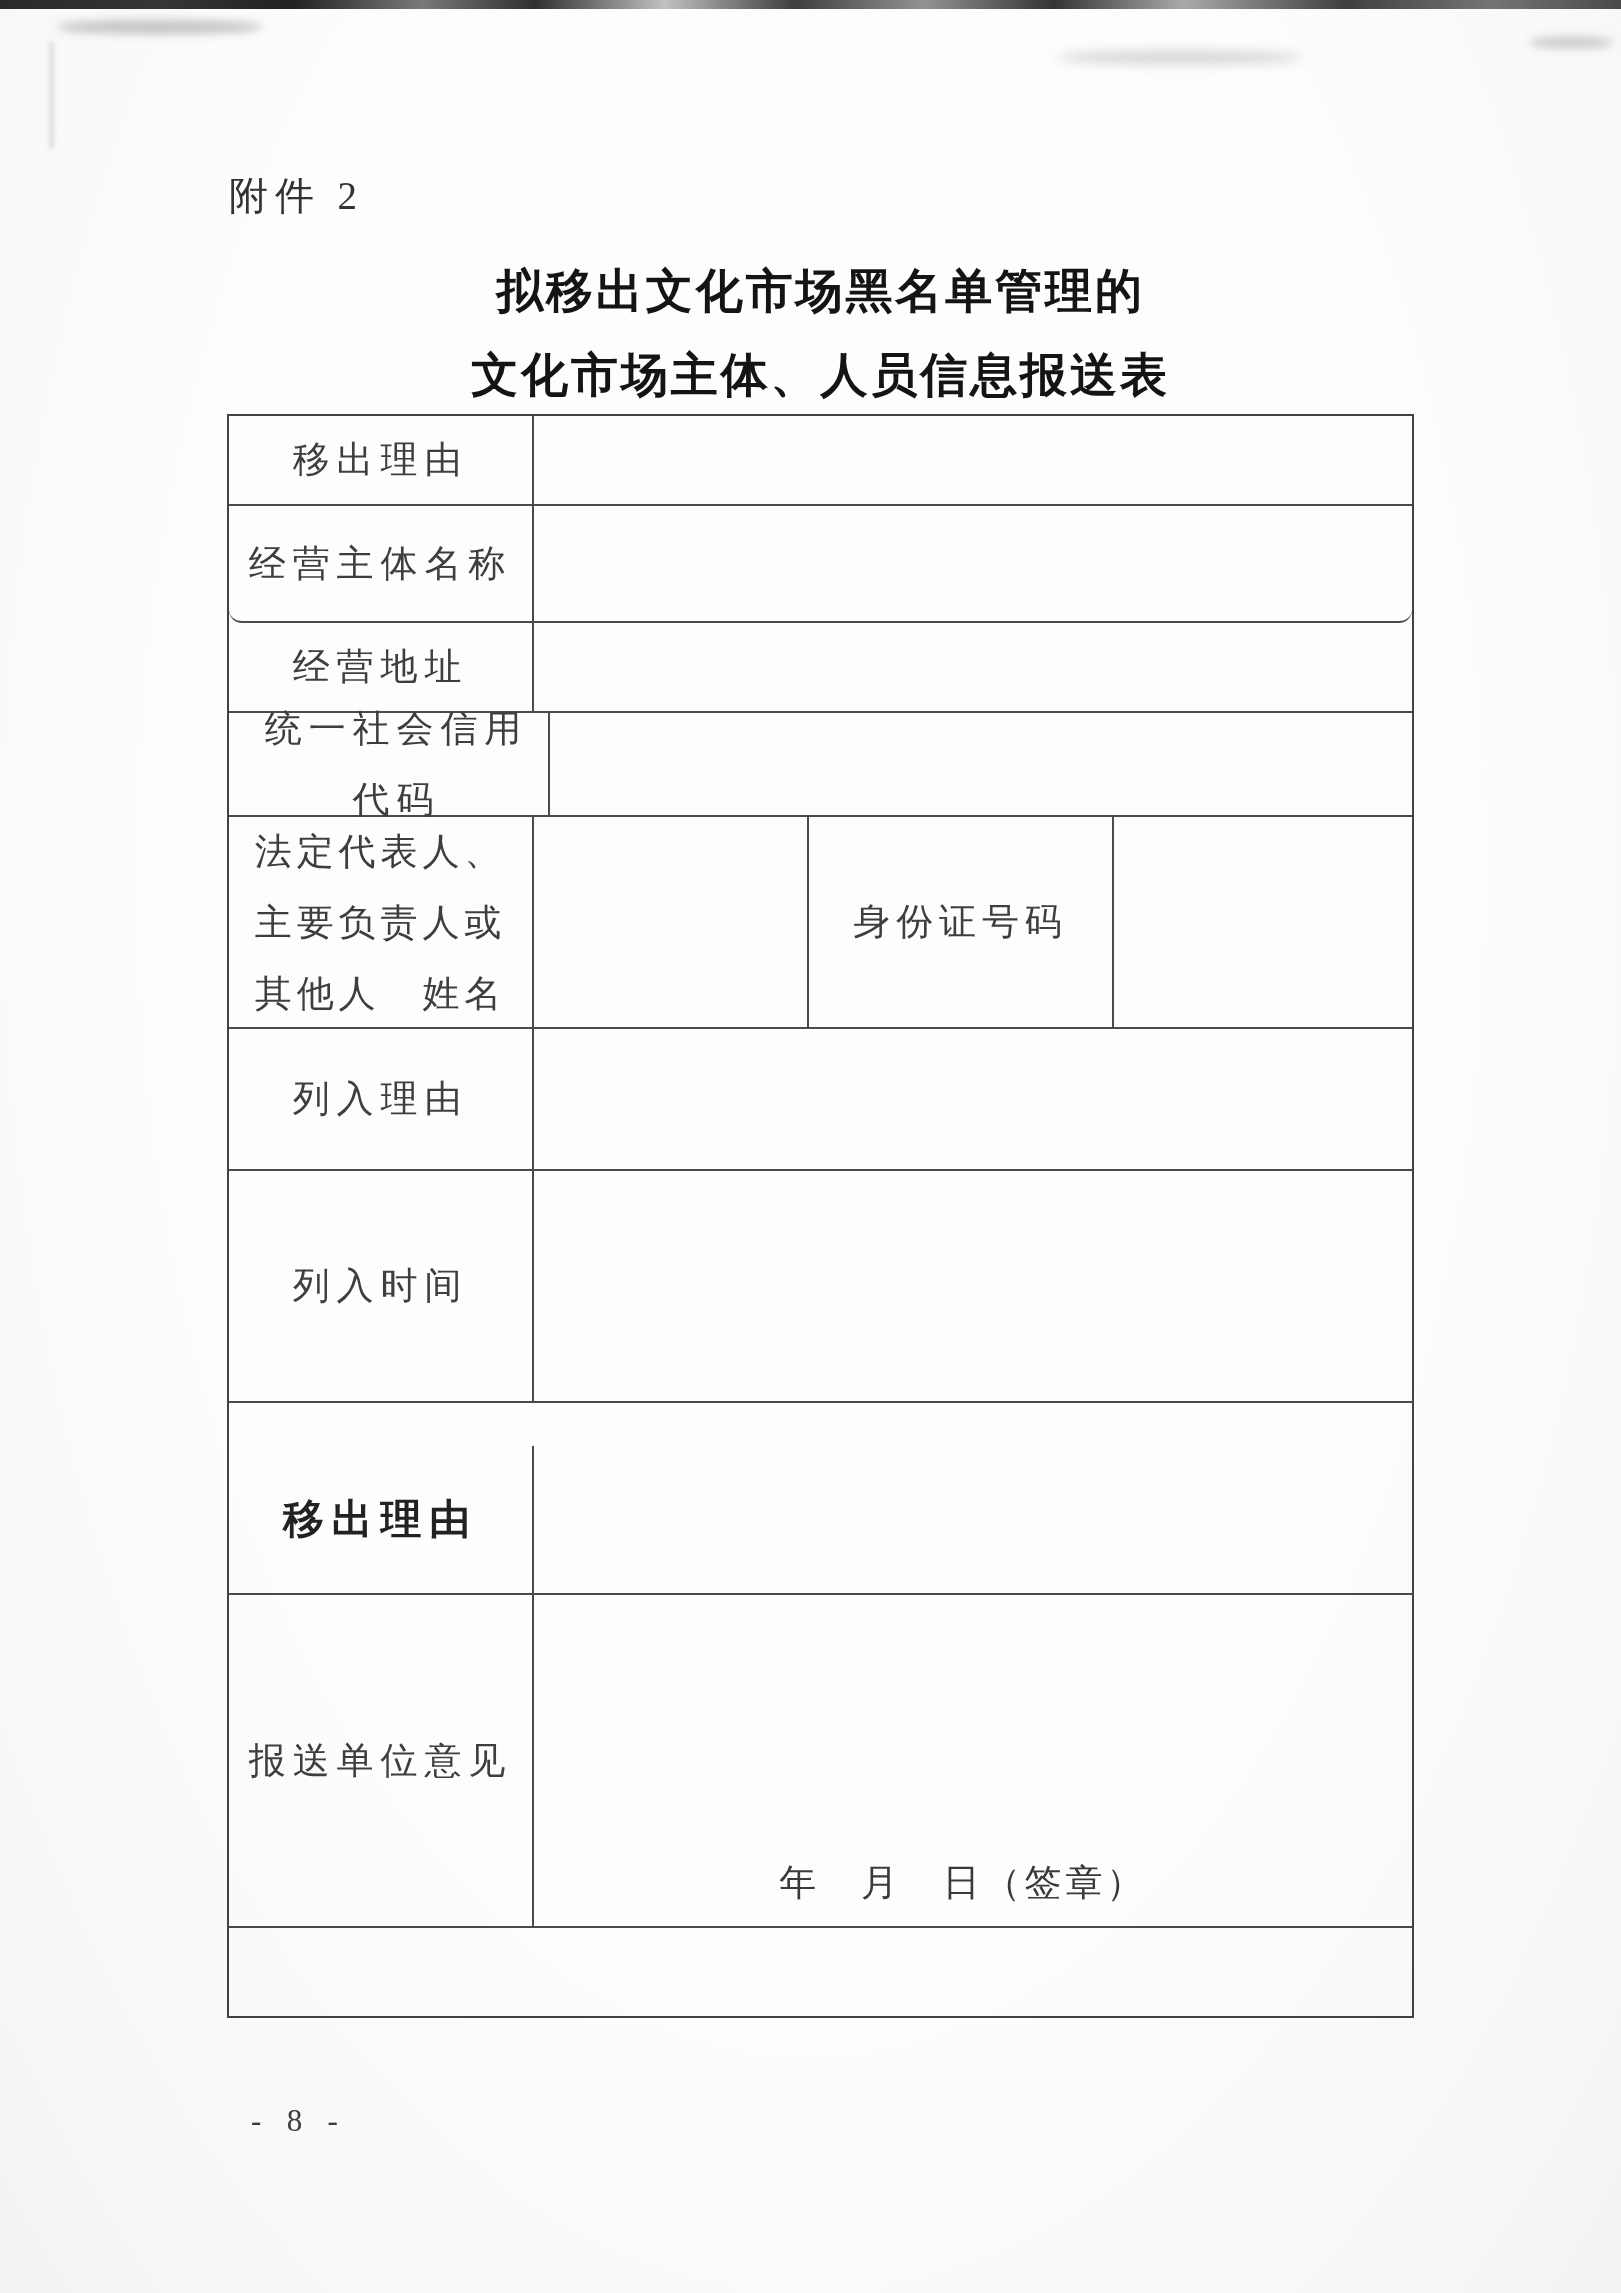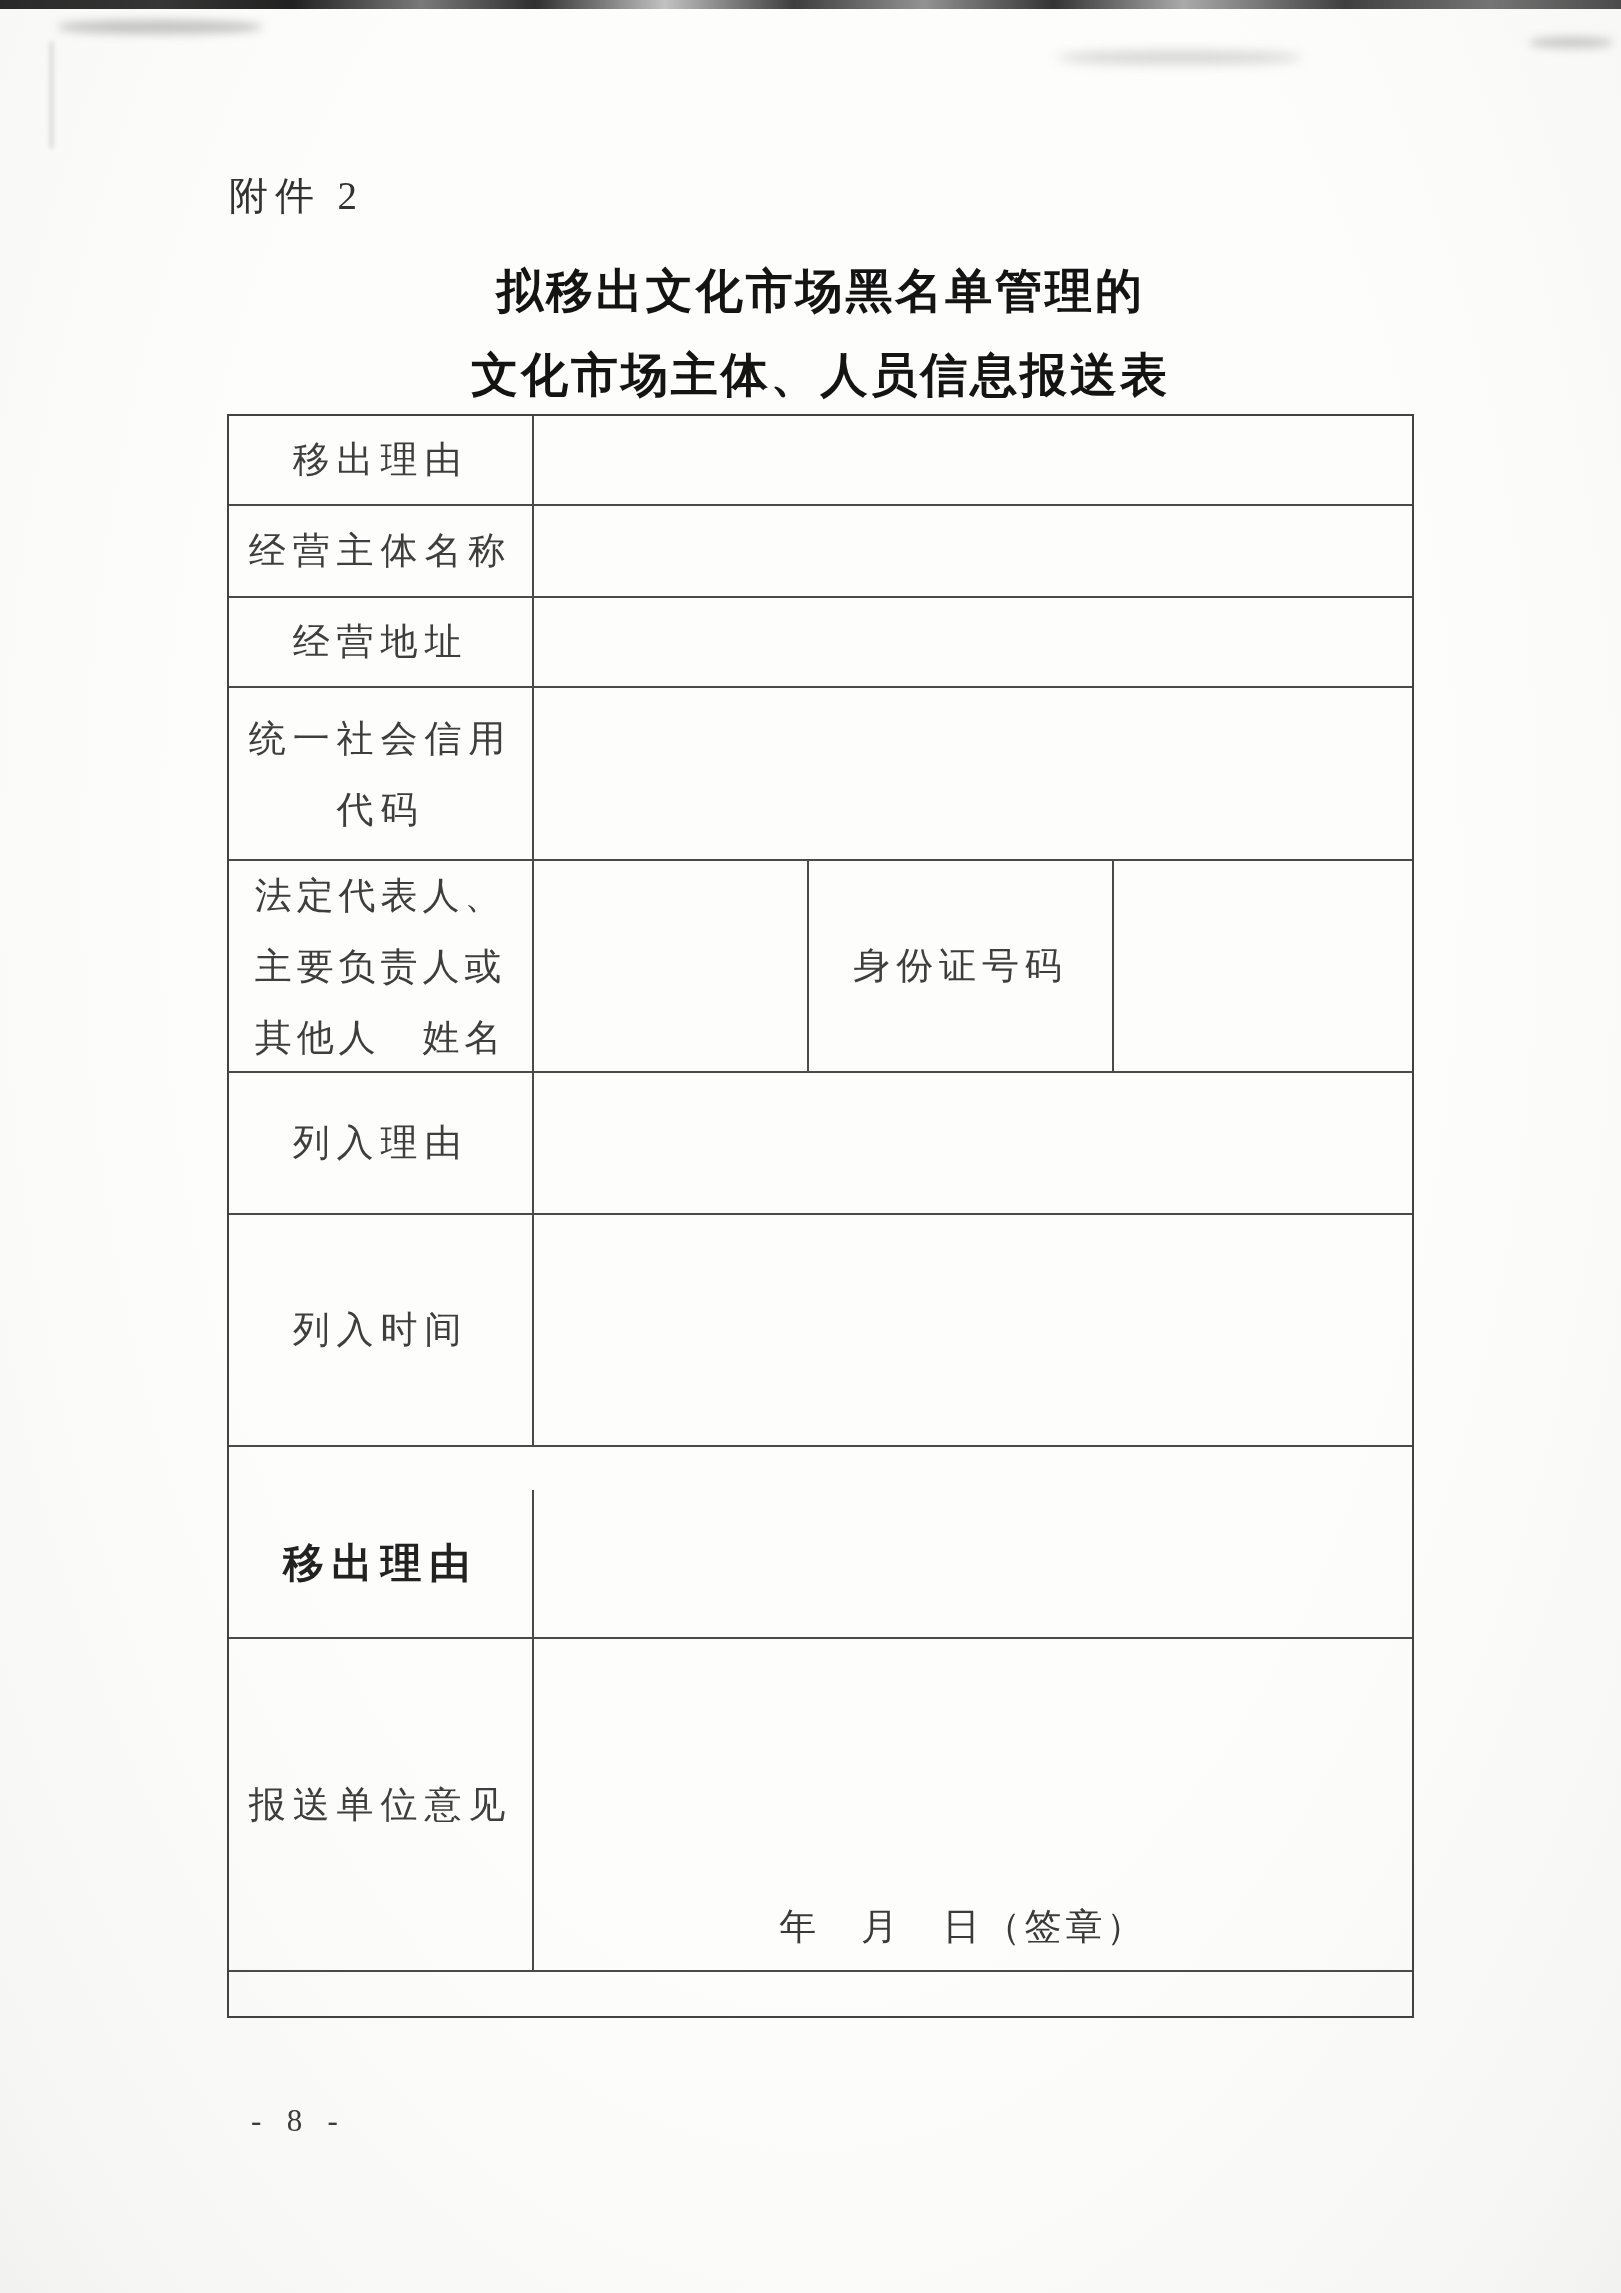--- a/index.html
+++ b/index.html
@@ -50,22 +50,22 @@
   .row{display:flex;box-sizing:border-box;border-bottom:2px solid #4a4a4a;}
   .row:last-child{border-bottom:none;flex:1;}
   .cell{box-sizing:border-box;}
   .label-cell{
     flex:0 0 305px;width:305px;
     border-right:2px solid #4a4a4a;
     display:flex;flex-direction:column;justify-content:center;align-items:center;
     font-size:37px;color:#3e3e3e;letter-spacing:6.9px;text-align:center;
   }
   .value-cell{flex:1;}
-  .r1{height:90px;} .r2{height:92px;} .r3{height:90px;}
-  .r4{height:173px;} .r5{height:212px;} .r6{height:142px;}
+  .r1{height:90px;} .r2{height:117px;border-radius:13px;} .r3{height:90px;}
+  .r4{height:104px;padding-left:16px;} .r5{height:212px;} .r6{height:142px;}
   .r7{height:232px;} .r8{height:149px;margin-top:43px;} .r9{height:333px;}
   .r4 .label-cell{line-height:71px;}
   .r5 .label-cell{line-height:71px;letter-spacing:4.9px;}
   .r8 .label-cell{
     font-family:"Liberation Sans","DejaVu Sans",sans-serif;
     font-weight:bold;color:#222;font-size:41px;letter-spacing:7.8px;
   }
   .r10 .label-cell{letter-spacing:15.7px;text-indent:15.7px;}
   .sub-cells{flex:1;display:flex;border-radius:17px;}
   .sub-a{flex:0 0 275px;border-right:2px solid #4a4a4a;}

